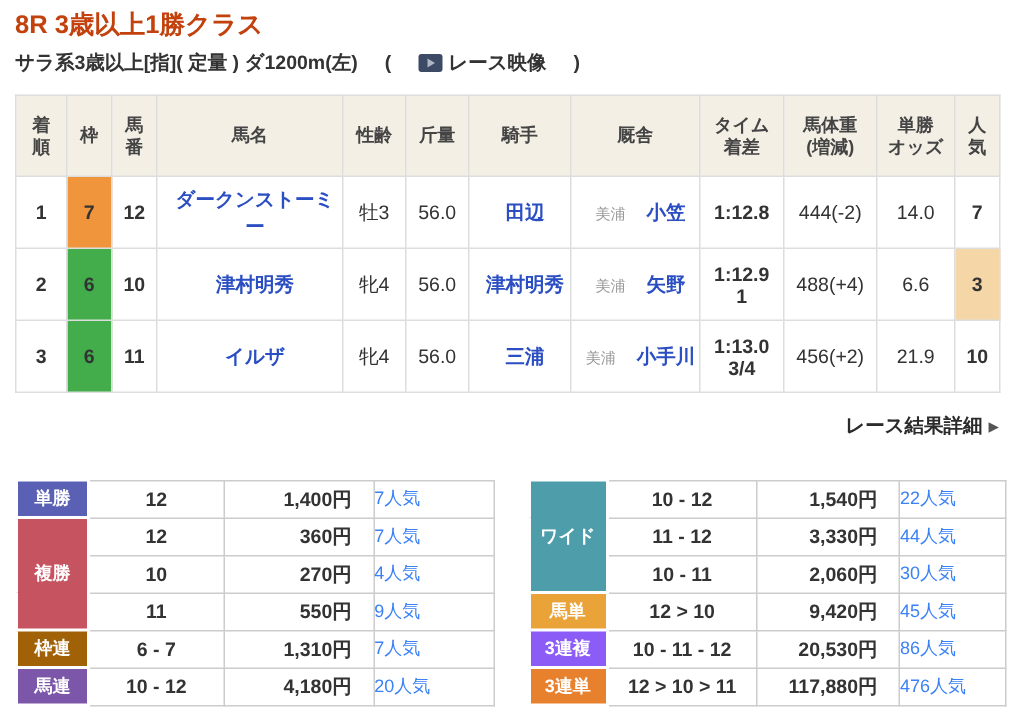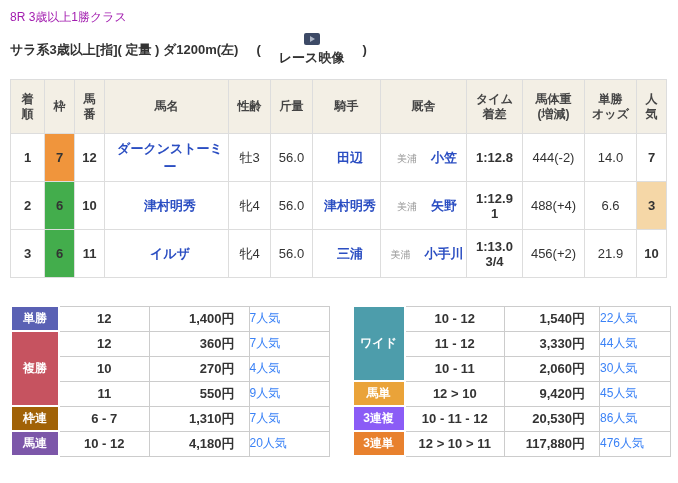--- a/index.html
+++ b/index.html
@@ -1,21 +1,21 @@
 <!DOCTYPE html>
 <html><head>
 <meta charset="utf-8">
 <style>
   * { box-sizing: border-box; margin: 0; padding: 0; }
   body { background: #fff; font-family: "Liberation Sans", "DejaVu Sans", sans-serif; }
   .page { position: relative; width: 678px; height: 483px; background: #fff; overflow: hidden; padding: 8px 10px 0 10px; }
 
-  .race-title { font-size: 12px; font-weight: normal; color: #a21caf; line-height: 18px; }
+  .race-title { font-size: 17px; font-weight: bold; color: #c2410c; line-height: 18px; }
   .race-sub { margin-top: 7px; font-size: 13px; font-weight: bold; color: #333; display: flex; align-items: center; gap: 18px; line-height: 17px; }
-  .video-link { display: inline-flex; align-items: center; gap: 4px; color: #333; text-decoration: none; cursor: pointer; flex-direction: column; }
+  .video-link { display: inline-flex; align-items: center; gap: 4px; color: #333; text-decoration: none; cursor: pointer; }
   .video-icon { display: inline-block; width: 16px; height: 12px; background: #3d4a66; border-radius: 2px; position: relative; }
   .video-icon .play { position: absolute; left: 6px; top: 3px; width: 0; height: 0; border-left: 5px solid #aeb6c6; border-top: 3px solid transparent; border-bottom: 3px solid transparent; }
 
   table.results { margin-top: 13px; border-collapse: collapse; table-layout: fixed; width: 656px; }
   table.results th, table.results td { border: 1px solid #ddd; }
   table.results th { background: #f3efe5; color: #444; font-size: 12px; font-weight: bold; height: 54px; text-align: center; line-height: 15px; }
   table.results th span { display: block; }
   table.results td { height: 48px; font-size: 13px; color: #333; text-align: center; background: #fff; }
   td.c-finish { font-weight: bold; }
   td.c-frame { color: #fff; font-weight: bold; }
@@ -169,20 +169,23 @@
             <span>1:13.0</span>
             <span>3/4</span>
           </td>
         <td class="c-bodyweight">456(+2)</td>
         <td class="c-odds">21.9</td>
         <td class="c-pop">10</td>
       </tr>
     </tbody>
   </table>
 
+  <div class="detail-link-row">
+    <a class="detail-link"><span>レース結果詳細</span><span class="arrow">▶</span></a>
+  </div>
 
   <div class="payouts">
 
     <table class="payout">
       <colgroup>
           <col style="width:48px">
           <col style="width:90px">
           <col style="width:100px">
           <col style="width:80px">
         </colgroup>

